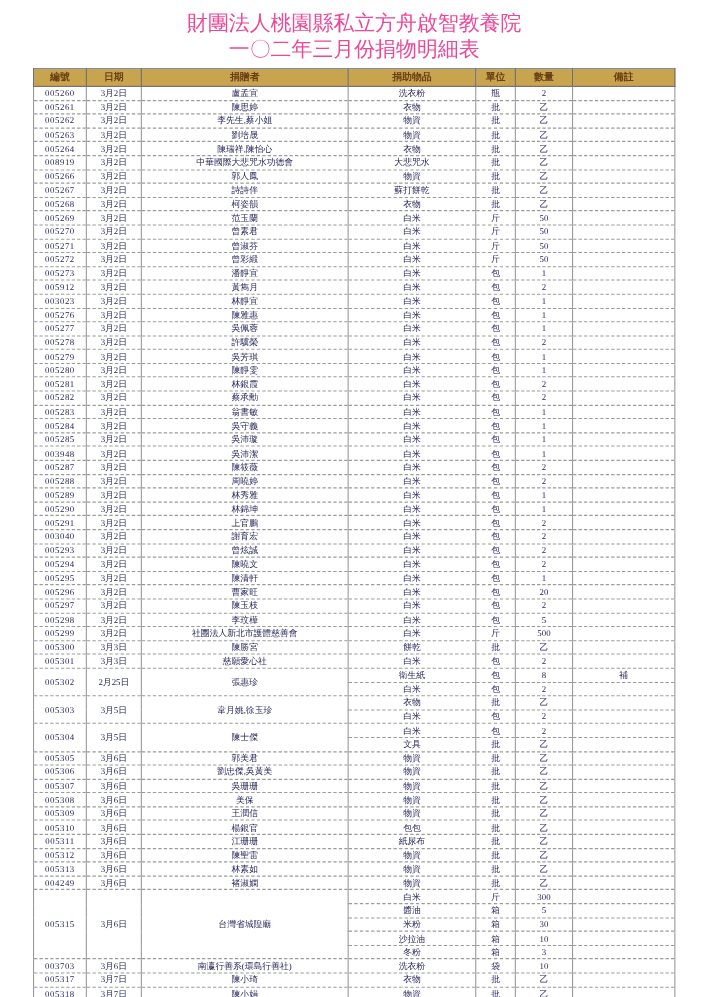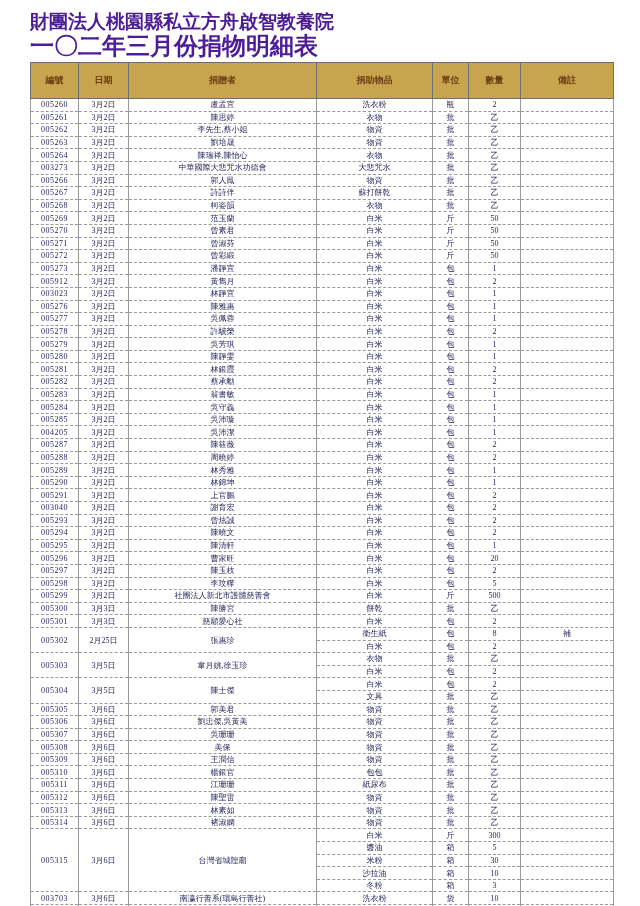--- a/index.html
+++ b/index.html
@@ -1,22 +1,22 @@
 <!DOCTYPE html>
 <html><head>
 <meta charset="utf-8">
 <style>
   html,body{margin:0;padding:0;background:#ffffff;}
   body{width:640px;font-family:"Liberation Serif", serif;color:#26265a;}
   .page{width:640px;min-height:906px;box-sizing:border-box;padding:10px 26px 6px 30px;}
-  .title{text-align:left;font-weight:bold;color:#4c1d95;}
+  .title{text-align:center;font-weight:normal;color:#ec4899;}
   .title .line1{font-size:19px;line-height:24px;}
-  .title .line2{font-size:24px;line-height:24px;}
+  .title .line2{font-size:19px;line-height:24px;}
   table.donation{border-collapse:collapse;width:100%;table-layout:fixed;margin-top:4px;border:1.5px solid #6f6f6f;}
-  th{background:#c9a44f;color:#6b3f14;font-size:9px;font-weight:bold;border:1px solid #6f6f6f;padding:11px 0;height:12px;}
+  th{background:#c9a44f;color:#6b3f14;font-size:9px;font-weight:bold;border:1px solid #6f6f6f;padding:1px 0;height:12px;}
   td{font-size:8px;text-align:center;vertical-align:middle;border-left:1px solid #9a9a9a;border-right:1px solid #9a9a9a;border-bottom:1px dashed #9a9a9a;padding:0 1px;height:11.6px;line-height:11px;overflow:hidden;white-space:nowrap;}
   td.c-id{letter-spacing:0.5px;margin-left:12px;}
   td.c-donor{}
 </style>
 </head>
 <body>
 
 <div class="page">
   <div class="title">
     <div class="line1">財團法人桃園縣私立方舟啟智教養院</div>
@@ -84,21 +84,21 @@
         <tr>
           <td rowspan="1" class="c-id">005264</td>
           <td rowspan="1" class="c-date">3月2日</td>
           <td rowspan="1" class="c-donor">陳瑞祥,陳怡心</td>
           <td class="c-item">衣物</td>
           <td class="c-unit">批</td>
           <td class="c-qty">乙</td>
           <td class="c-note"></td>
         </tr>
         <tr>
-          <td rowspan="1" class="c-id">003273</td>
+          <td rowspan="1" class="c-id">008919</td>
           <td rowspan="1" class="c-date">3月2日</td>
           <td rowspan="1" class="c-donor">中華國際大悲咒水功德會</td>
           <td class="c-item">大悲咒水</td>
           <td class="c-unit">批</td>
           <td class="c-qty">乙</td>
           <td class="c-note"></td>
         </tr>
         <tr>
           <td rowspan="1" class="c-id">005266</td>
           <td rowspan="1" class="c-date">3月2日</td>
@@ -273,21 +273,21 @@
         <tr>
           <td rowspan="1" class="c-id">005285</td>
           <td rowspan="1" class="c-date">3月2日</td>
           <td rowspan="1" class="c-donor">吳沛璇</td>
           <td class="c-item">白米</td>
           <td class="c-unit">包</td>
           <td class="c-qty">1</td>
           <td class="c-note"></td>
         </tr>
         <tr>
-          <td rowspan="1" class="c-id">004205</td>
+          <td rowspan="1" class="c-id">003948</td>
           <td rowspan="1" class="c-date">3月2日</td>
           <td rowspan="1" class="c-donor">吳沛潔</td>
           <td class="c-item">白米</td>
           <td class="c-unit">包</td>
           <td class="c-qty">1</td>
           <td class="c-note"></td>
         </tr>
         <tr>
           <td rowspan="1" class="c-id">005287</td>
           <td rowspan="1" class="c-date">3月2日</td>
@@ -543,21 +543,21 @@
         <tr>
           <td rowspan="1" class="c-id">005313</td>
           <td rowspan="1" class="c-date">3月6日</td>
           <td rowspan="1" class="c-donor">林素如</td>
           <td class="c-item">物資</td>
           <td class="c-unit">批</td>
           <td class="c-qty">乙</td>
           <td class="c-note"></td>
         </tr>
         <tr>
-          <td rowspan="1" class="c-id">005314</td>
+          <td rowspan="1" class="c-id">004249</td>
           <td rowspan="1" class="c-date">3月6日</td>
           <td rowspan="1" class="c-donor">褚淑嫻</td>
           <td class="c-item">物資</td>
           <td class="c-unit">批</td>
           <td class="c-qty">乙</td>
           <td class="c-note"></td>
         </tr>
         <tr>
           <td rowspan="5" class="c-id">005315</td>
           <td rowspan="5" class="c-date">3月6日</td>

